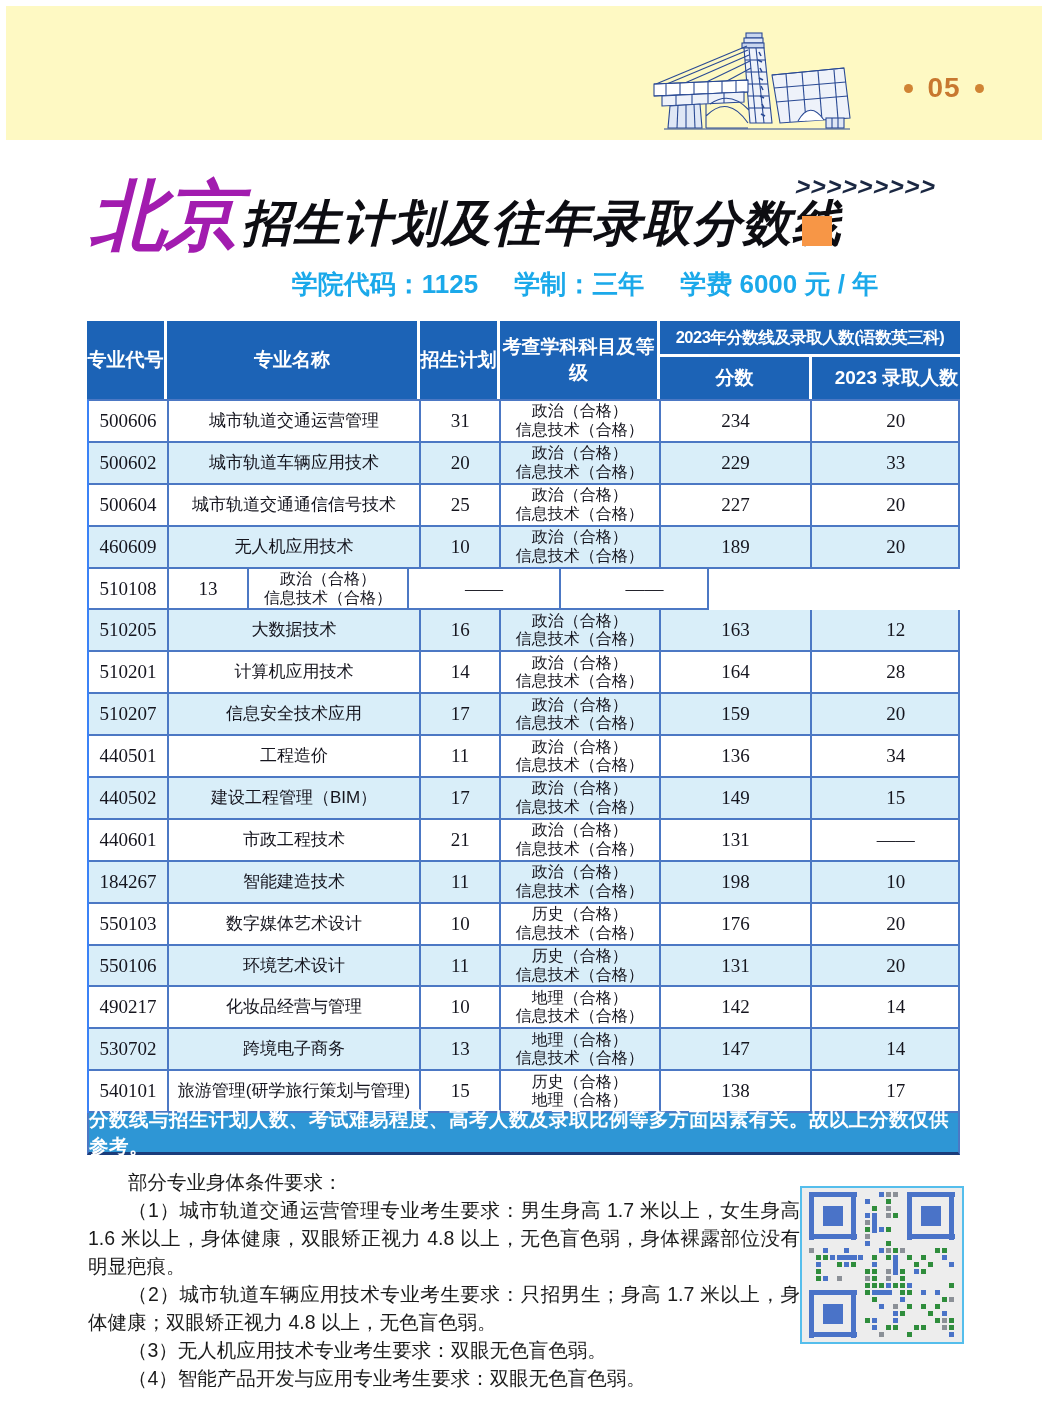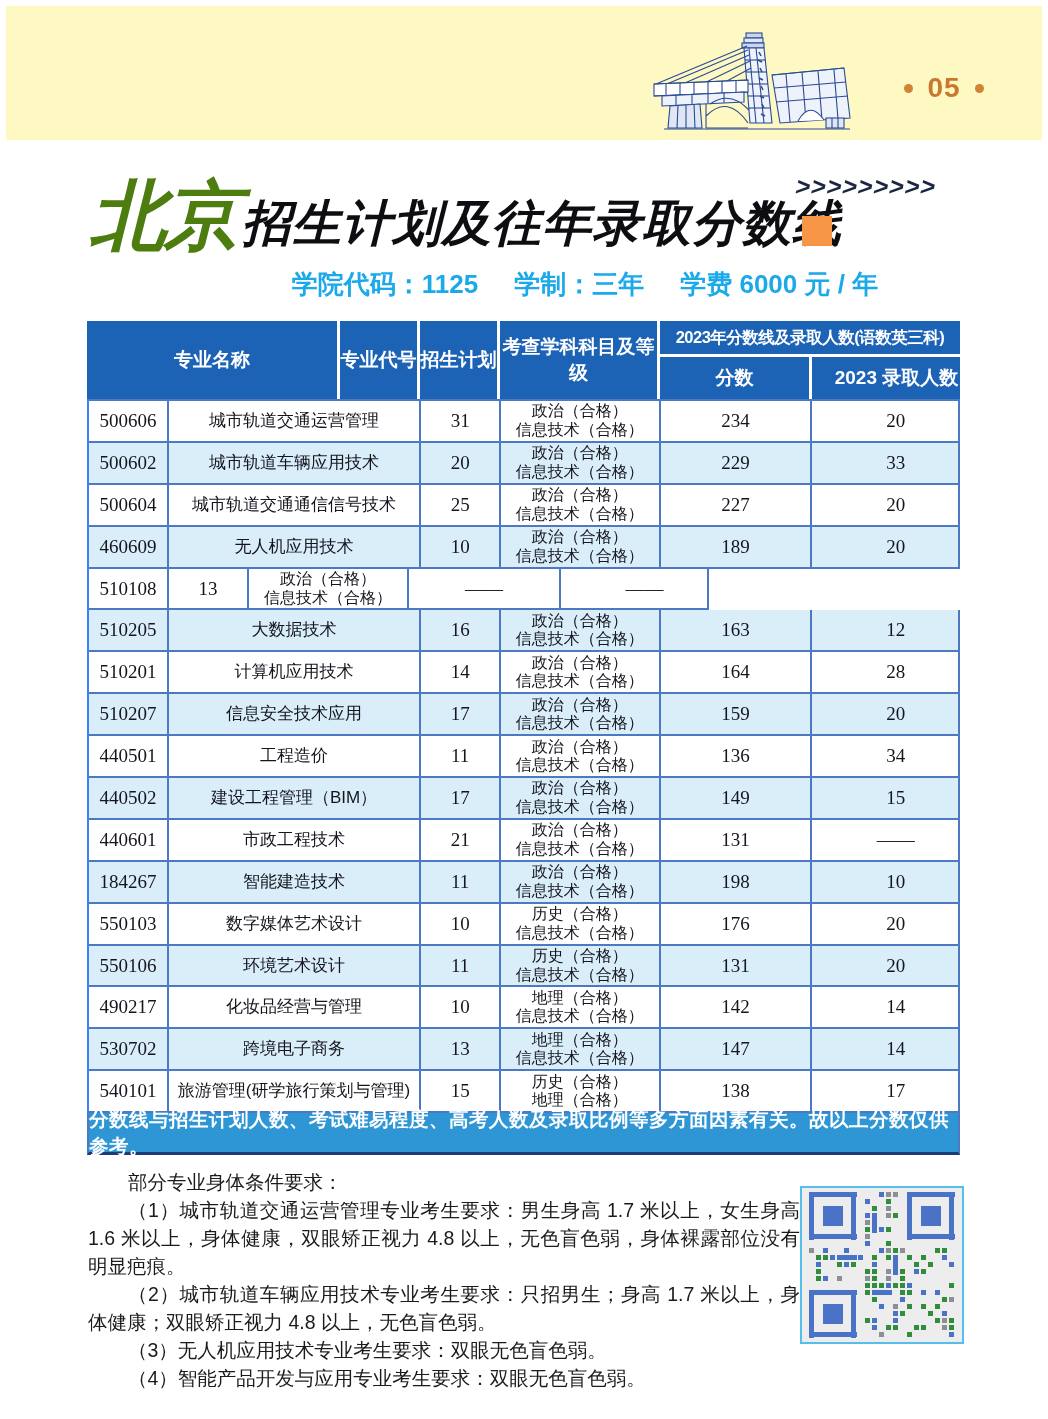--- a/index.html
+++ b/index.html
@@ -12,21 +12,21 @@
   .building-svg { position:absolute; left:642px; top:24px; width:215px; height:102px; }
   .page-number { position:absolute; left:872px; top:62px; width:132px; height:40px;
                  display:flex; align-items:center; justify-content:center; gap:14px; color:#c8782f; }
   .page-number .dot { width:9px; height:9px; border-radius:50%; background:#d08434; }
   .page-number .num { font-size:28px; font-weight:bold; letter-spacing:1px; }
 
   
   .title-block { position:absolute; left:90px; top:168px; width:880px; height:105px; }
   .title-region { position:absolute; left:0; top:0; font-family:"DejaVu Serif", serif;
                   font-style:italic; font-weight:bold; font-size:76px; line-height:96px;
-                  color:#4d7c0f; letter-spacing:-2px; }
+                  color:#a21caf; letter-spacing:-2px; }
   .title-main { position:absolute; left:152px; top:24px; font-family:"DejaVu Serif", serif;
                 font-style:italic; font-weight:bold; font-size:49px; line-height:62px;
                 color:#0d0d12; letter-spacing:1px; }
   .chevrons { position:absolute; left:706px; top:4px; width:240px; font-weight:bold;
               font-size:25px; color:#1a2742; letter-spacing:1px; transform:skewX(-12deg); }
   .orange-square { position:absolute; left:712px; top:48px; width:30px; height:30px; background:#f79646; }
 
   
   .info-bar { position:absolute; left:140px; top:264px; width:890px; height:40px;
               display:flex; align-items:center; justify-content:center; gap:36px;
@@ -160,22 +160,22 @@
   </div>
 
   <div class="info-bar">
     <span>学院代码：1125</span>
     <span>学制：三年</span>
     <span>学费 6000 元 / 年</span>
   </div>
 
   <div class="table-wrap">
     <div class="thead">
+      <div class="th th-span w1">专业代号</div>
       <div class="th th-span w2">专业名称</div>
-      <div class="th th-span w1">专业代号</div>
       <div class="th th-span w3">招生计划</div>
       <div class="th th-span w4">考查学科科目及等级</div>
       <div class="h-group-col">
         <div class="th h-group th-nogap">2023年分数线及录取人数(语数英三科)</div>
         <div class="h-sub-row">
           <div class="th w5" style="height:42px">分数</div>
           <div class="th w6 th-nogap" style="height:42px">2023 录取人数</div>
         </div>
       </div>
     </div>

